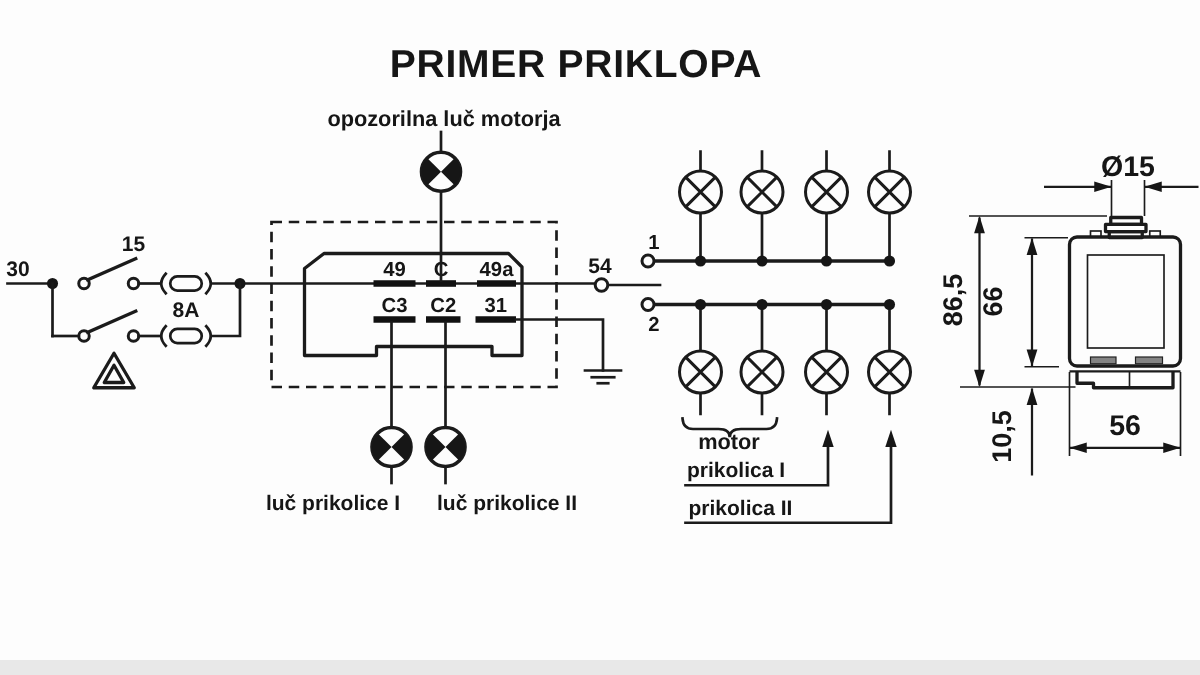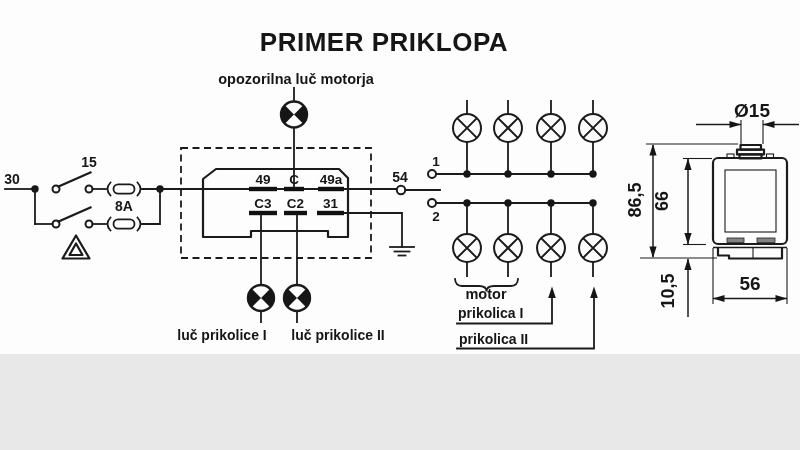--- a/index.html
+++ b/index.html
@@ -1,17 +1,17 @@
 <!DOCTYPE html>
 <html><head>
 <meta charset="utf-8">
 <style>
   html,body{margin:0;padding:0;background:#e8e8e8;}
   .stage{
-    width:800px;height:354px;background:#fdfdfd;position:relative;overflow:hidden;
+    width:800px;height:440px;background:#fdfdfd;position:relative;overflow:hidden;
     font-family:"Liberation Sans", sans-serif;
   }
   svg{display:block}
   .txt{font-family:"Liberation Sans", sans-serif;font-weight:700;fill:#161616;}
   .t-title{font-size:26px;letter-spacing:.5px;}
   .t-lab{font-size:14px;}
   .t-lab2{font-size:14.5px;}
   .t-term{font-size:13.5px;}
   .t-dim{font-size:18px;}
   .t-dimbig{font-size:19px;}

